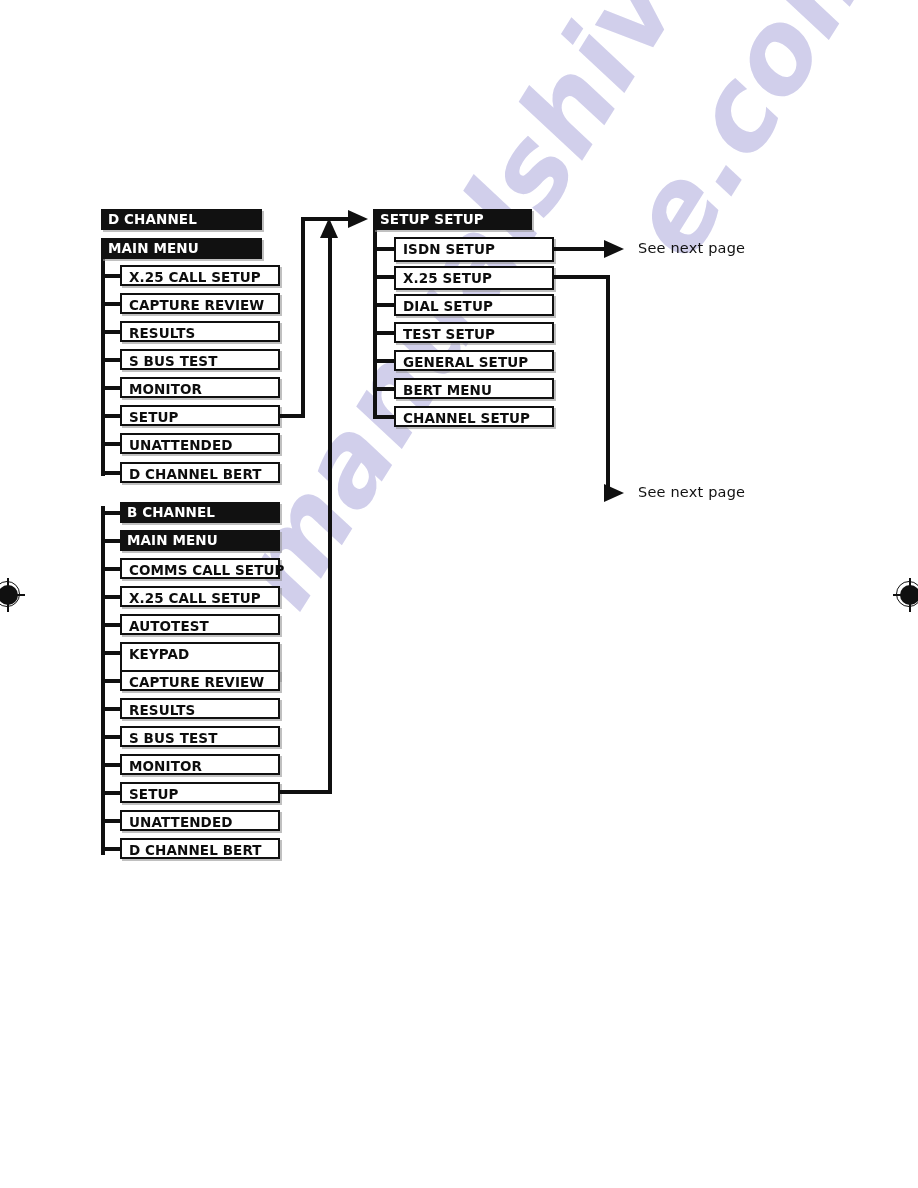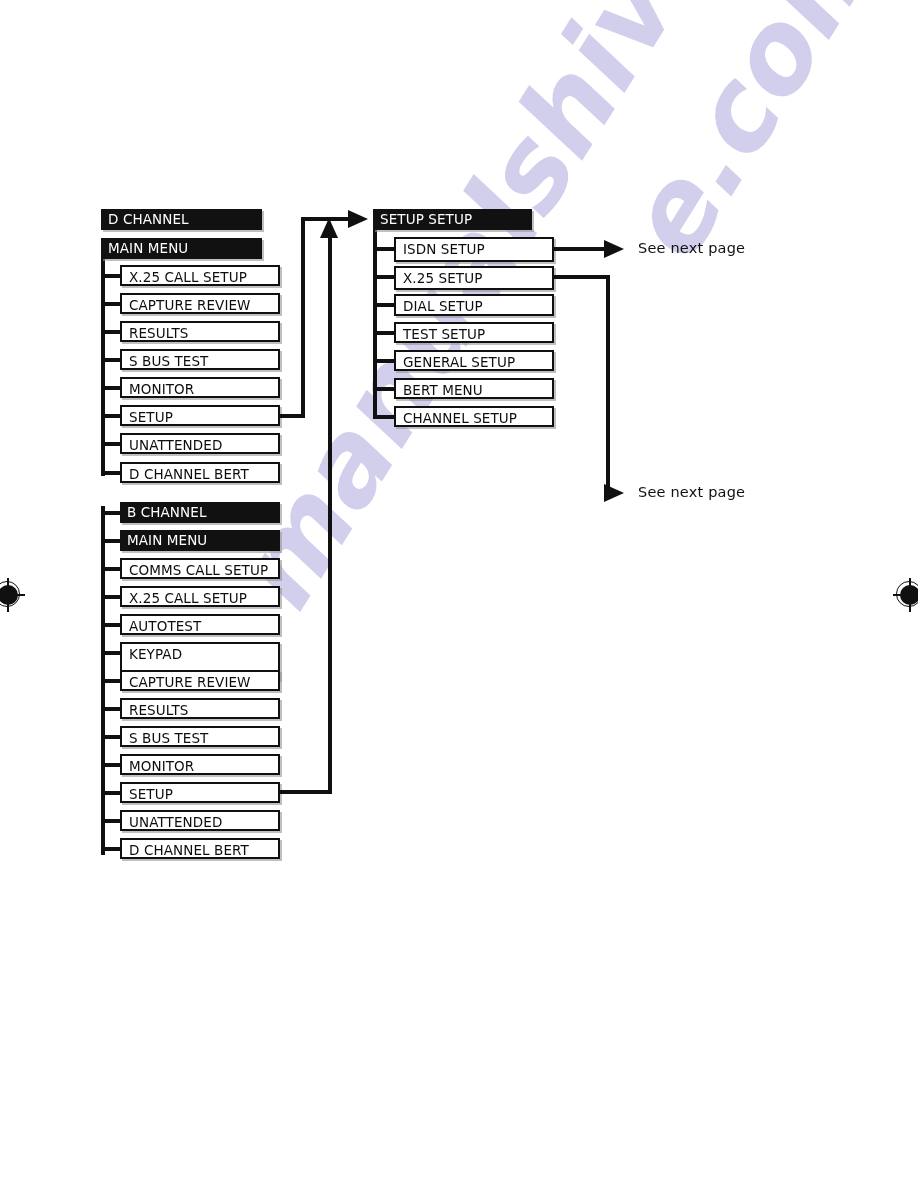--- a/index.html
+++ b/index.html
@@ -21,21 +21,21 @@
     left: 0; top: 0;
     width: 918px; height: 1188px;
   }
 
   .menu-box {
     position: absolute;
     box-sizing: border-box;
     background: #ffffff;
     border: 2px solid #101010;
     color: #0d0d0d;
-    font-weight: normal;
+    font-weight: bold;
     font-size: 13.5px;
     letter-spacing: 0.1px;
     line-height: 20px;
     padding-left: 7px;
     white-space: nowrap;
     box-shadow: 2px 2px 0 rgba(140,140,140,0.55);
   }
 
   .menu-box.header {
     background: #111111;

